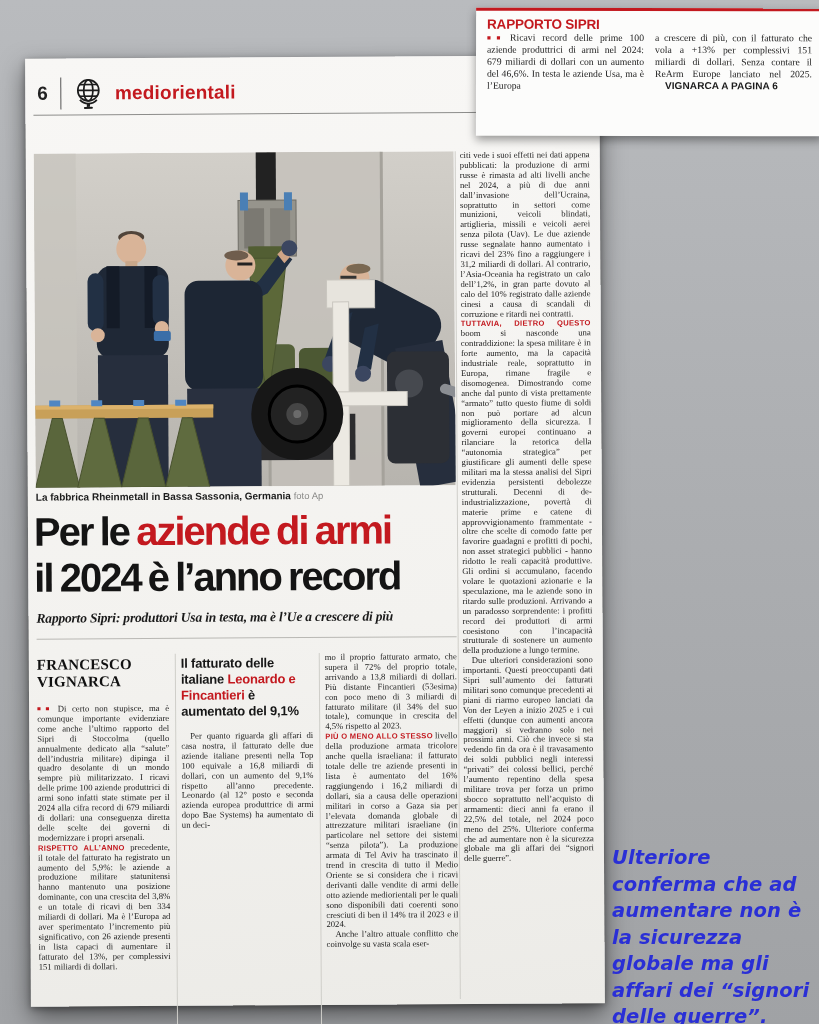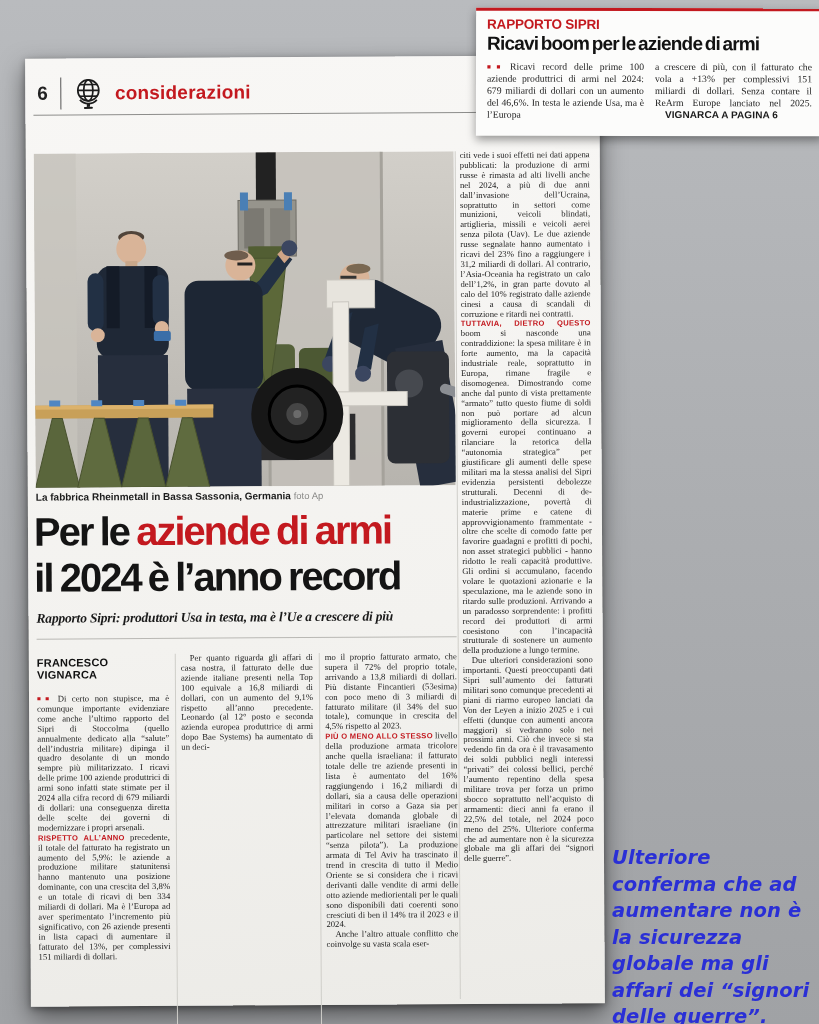--- a/index.html
+++ b/index.html
@@ -29,21 +29,21 @@
            font-size:13.5px;letter-spacing:-.2px;color:#1a1a1a;white-space:nowrap;}
   .sub-rule{position:absolute;left:8px;top:580px;width:420px;height:1px;background:#b9b8b4;}
   
   .cols{position:absolute;left:8px;top:596px;width:420px;height:398px;display:flex;gap:12px;}
   .col{width:132px;overflow:hidden;}
   .col4{position:absolute;left:434px;top:95px;width:130px;height:848px;overflow:hidden;}
   .vr{position:absolute;width:1px;background:#cfcec9;}
   .vr1{left:146px;top:596px;height:398px;}
   .vr2{left:290px;top:596px;height:398px;}
   .vr3{left:429px;top:95px;height:848px;}
-  .byline{font-family:Liberation Sans, sans-serif;font-weight:700;font-size:11px;
+  .byline{font-family:Liberation Serif, serif;font-weight:700;font-size:15px;
           letter-spacing:.2px;color:#111;margin:2px 0 13px 0;}
   p.body{font-family:"Liberation Serif","DejaVu Serif",serif;font-size:8.7px;line-height:9.9px;
          text-align:justify;color:#1b1b1b;margin:0;hyphens:auto;}
   p.body.indent{text-indent:9px;}
   .marker{color:#c3191f;font-size:6.5px;letter-spacing:1px;margin-right:4px;vertical-align:1px;}
   .lead{color:#c3191f;font-family:"Liberation Sans","DejaVu Sans",sans-serif;
         font-weight:700;font-size:7.6px;letter-spacing:.3px;}
   .intro{font-weight:800;font-size:13px;line-height:16px;letter-spacing:-.2px;color:#161616;margin:2px 0 12px 0;}
   .intro .red{color:#c3191f;}
   .bigstat{font-weight:800;font-size:52px;letter-spacing:-3px;color:#111;margin:16px 0 8px -2px;}
@@ -78,21 +78,21 @@
           <circle cx="15" cy="13" r="10.5"></circle>
           <ellipse cx="15" cy="13" rx="4.6" ry="10.5"></ellipse>
           <line x1="4.5" y1="13" x2="25.5" y2="13"></line>
           <line x1="6" y1="7.2" x2="24" y2="7.2"></line>
           <line x1="6" y1="18.8" x2="24" y2="18.8"></line>
           <path d="M6.5 22.5 A11.5 11.5 0 0 0 23.5 22.5"></path>
         </g>
         <rect x="13.4" y="26.5" width="3.2" height="3" fill="#1c1c1c"></rect>
         <rect x="10.5" y="29.5" width="9" height="2" rx="1" fill="#1c1c1c"></rect>
       </svg>
-      <span class="section">considerazioni</span>
+      <span class="section">mediorientali</span>
     </div>
     <div class="head-rule"></div>
 
     <svg class="photo" viewBox="0 0 420 334" preserveAspectRatio="none">
       <defs>
         <linearGradient id="bg" x1="0" y1="0" x2="0" y2="1">
           <stop offset="0" stop-color="#d2cfc9"></stop>
             <stop offset="1" stop-color="#b7b4ae"></stop>
         </linearGradient>
       </defs>
@@ -203,20 +203,21 @@
 
     <div class="cols">
 
       <div class="col">
         <div class="byline">FRANCESCO VIGNARCA</div>
         <p class="body"><span class="marker">■■</span><span>Di certo non stupisce, ma è comunque importante evidenziare come anche l’ultimo rapporto del Sipri di Stoccolma (quello annualmente dedicato alla “salute” dell’industria militare) dipinga il quadro desolante di un mondo sempre più militarizzato. I ricavi delle prime 100 aziende produttrici di armi sono infatti state stimate per il 2024 alla cifra record di 679 miliardi di dollari: una conseguenza diretta delle scelte dei governi di modernizzare i propri arsenali.</span></p>
         <p class="body"><span class="lead">RISPETTO ALL’ANNO</span><span> precedente, il totale del fatturato ha registrato un aumento del 5,9%: le aziende a produzione militare statunitensi hanno mantenuto una posizione dominante, con una crescita del 3,8% e un totale di ricavi di ben 334 miliardi di dollari. Ma è l’Europa ad aver sperimentato l’incremento più significativo, con 26 aziende presenti in lista capaci di aumentare il fatturato del 13%, per complessivi 151 miliardi di dollari.</span></p>
       </div>
 
       <div class="col">
+        <p class="intro"><span>Il fatturato delle italiane </span><span class="red">Leonardo e Fincantieri</span><span> è aumentato del 9,1%</span></p>
         <p class="body indent">Per quanto riguarda gli affari di casa nostra, il fatturato delle due aziende italiane presenti nella Top 100 equivale a 16,8 miliardi di dollari, con un aumento del 9,1% rispetto all’anno precedente. Leonardo (al 12° posto e seconda azienda europea produttrice di armi dopo Bae Systems) ha aumentato di un deci-</p>
       </div>
 
       <div class="col">
         <p class="body">mo il proprio fatturato armato, che supera il 72% del proprio totale, arrivando a 13,8 miliardi di dollari. Più distante Fincantieri (53esima) con poco meno di 3 miliardi di fatturato militare (il 34% del suo totale), comunque in crescita del 4,5% rispetto al 2023.</p>
         <p class="body"><span class="lead">PIÙ O MENO ALLO STESSO</span><span> livello della produzione armata tricolore anche quella israeliana: il fatturato totale delle tre aziende presenti in lista è aumentato del 16% raggiungendo i 16,2 miliardi di dollari, sia a causa delle operazioni militari in corso a Gaza sia per l’elevata domanda globale di attrezzature militari israeliane (in particolare nel settore dei sistemi “senza pilota”). La produzione armata di Tel Aviv ha trascinato il trend in crescita di tutto il Medio Oriente se si considera che i ricavi derivanti dalle vendite di armi delle otto aziende mediorientali per le quali sono disponibili dati coerenti sono cresciuti di ben il 14% tra il 2023 e il 2024.</span></p>
         <p class="body indent">Anche l’altro attuale conflitto che coinvolge su vasta scala eser-</p>
       </div>
     </div>
 
@@ -226,21 +227,20 @@
       <p class="body indent">Due ulteriori considerazioni sono importanti. Questi preoccupanti dati Sipri sull’aumento dei fatturati militari sono comunque precedenti ai piani di riarmo europeo lanciati da Von der Leyen a inizio 2025 e i cui effetti (dunque con aumenti ancora maggiori) si vedranno solo nei prossimi anni. Ciò che invece si sta vedendo fin da ora è il travasamento dei soldi pubblici negli interessi “privati” dei colossi bellici, perché l’aumento repentino della spesa militare trova per forza un primo sbocco soprattutto nell’acquisto di armamenti: dieci anni fa erano il 22,5% del totale, nel 2024 poco meno del 25%. Ulteriore conferma che ad aumentare non è la sicurezza globale ma gli affari dei “signori delle guerre”.</p>
     </div>
 
     <div class="vr vr1"></div>
     <div class="vr vr2"></div>
     <div class="vr vr3"></div>
   </div>
 
   <div class="clipping">
     <div class="clip-kicker">RAPPORTO SIPRI</div>
-    <div class="clip-title">Ricavi boom per le aziende di armi</div>
     <div class="clip-cols">
       <p><span class="marker">■■</span><span>Ricavi record delle prime 100 aziende produttrici di armi nel 2024: 679 miliardi di dollari con un aumento del 46,6%. In testa le aziende Usa, ma è l’Europa</span></p>
       <p><span>a crescere di più, con il fatturato che vola a +13% per complessivi 151 miliardi di dollari. Senza contare il ReArm Europe lanciato nel 2025. </span><span class="pageref">VIGNARCA A PAGINA 6</span></p>
     </div>
   </div>
 
   <div class="annotation">Ulteriore conferma che ad aumentare non è la sicurezza globale ma gli affari dei “signori delle guerre”.</div>
 
 </div>
 

